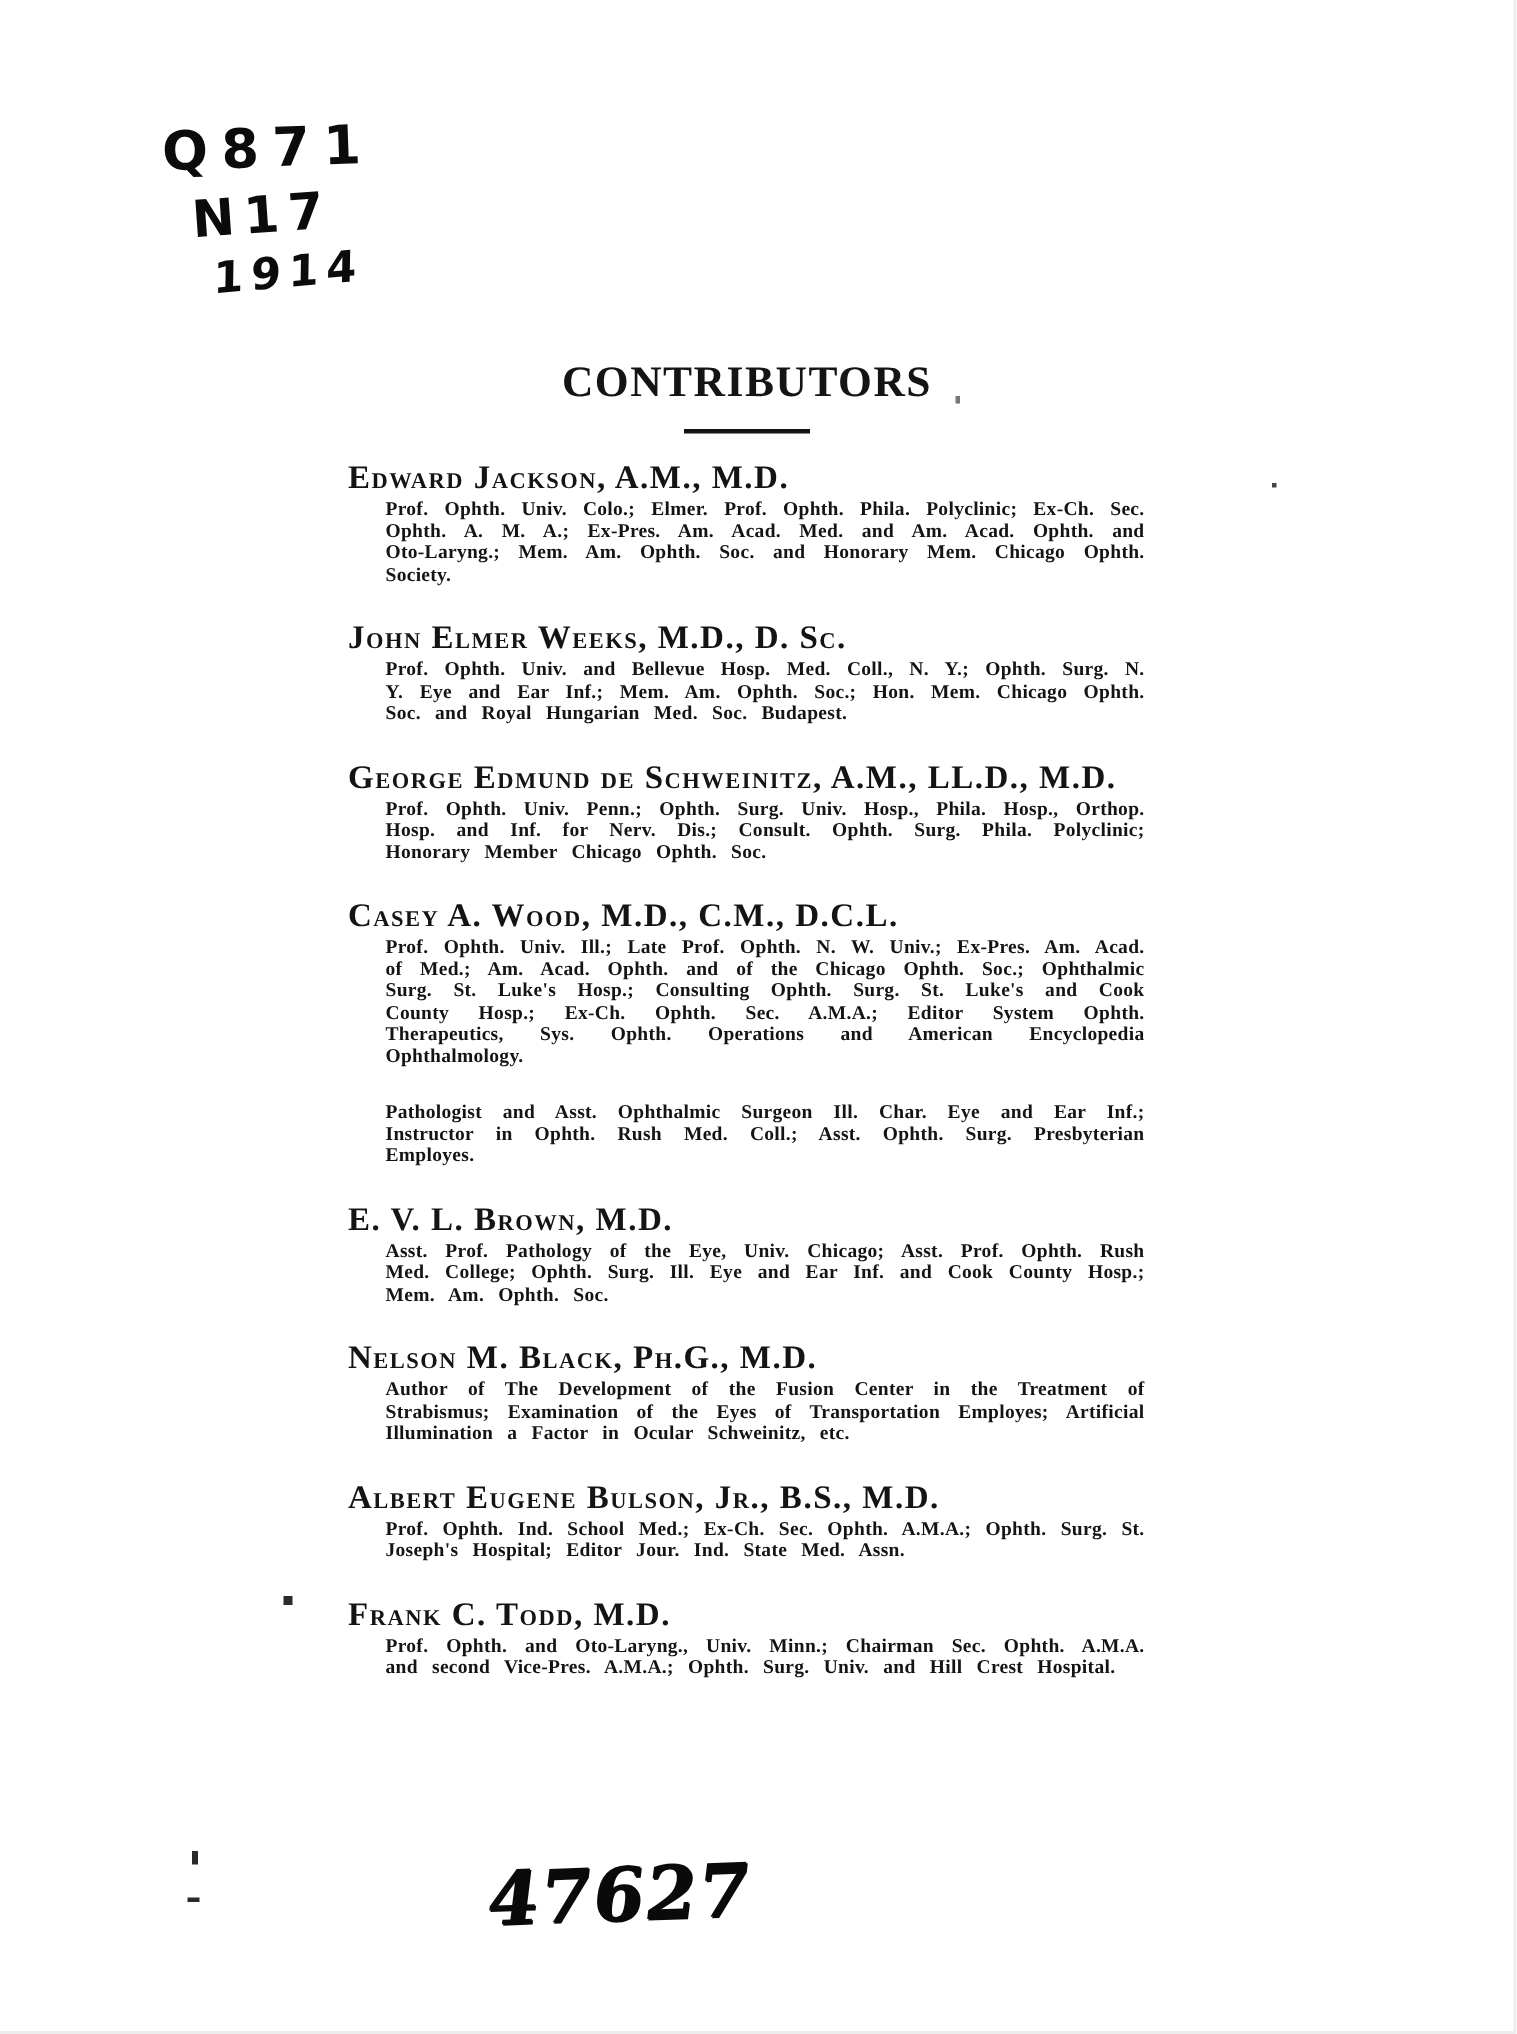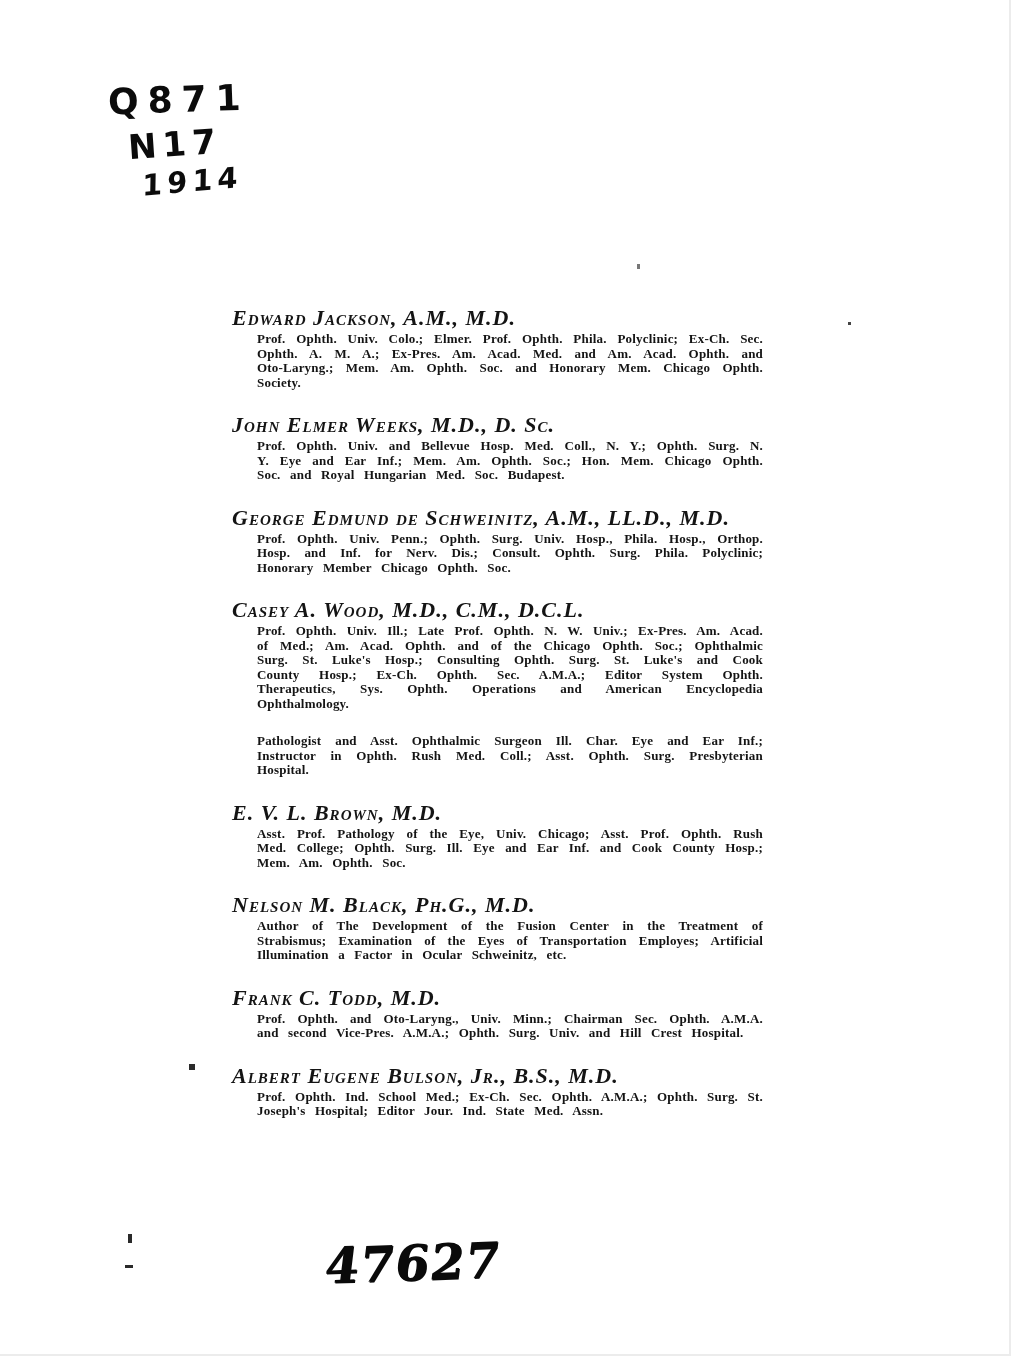--- a/index.html
+++ b/index.html
@@ -58,21 +58,20 @@
     width: 532px;
   }
   .entry + .entry { margin-top: 23px; }
   .name {
     font-variant: small-caps;
     font-weight: bold;
     font-size: 22px;
     line-height: 23px;
     letter-spacing: 1px;
     white-space: nowrap;
-    font-style: italic;
   }
   .name.hang {
     white-space: normal;
     text-align: justify;
     padding-left: 72px;
     text-indent: -72px;
   }
   .cred {
     margin: 3px 0 0 25px;
     width: 506px;
@@ -110,20 +109,24 @@
 <body>
 
 <div class="page">
 
   <div class="callnum">
     <div class="cn-line cn-1">Q871</div>
     <div class="cn-line cn-2">N17</div>
     <div class="cn-line cn-3">1914</div>
   </div>
 
+  <div class="head">
+    <h1 class="title">CONTRIBUTORS</h1>
+    <div class="rule"></div>
+  </div>
 
   <div class="entries">
 
     <section class="entry">
       <div class="name">Edward Jackson, A.M., M.D.</div>
       <p class="cred">Prof. Ophth. Univ. Colo.; Elmer. Prof. Ophth. Phila. Polyclinic; Ex-Ch. Sec. Ophth. A. M. A.; Ex-Pres. Am. Acad. Med. and Am. Acad. Ophth. and Oto-Laryng.; Mem. Am. Ophth. Soc. and Honorary Mem. Chicago Ophth. Society.</p>
     </section>
 
     <section class="entry">
       <div class="name">John Elmer Weeks, M.D., D. Sc.</div>
@@ -137,41 +140,41 @@
 
     <section class="entry">
     </section>
 
     <section class="entry">
       <div class="name">Casey A. Wood, M.D., C.M., D.C.L.</div>
       <p class="cred">Prof. Ophth. Univ. Ill.; Late Prof. Ophth. N. W. Univ.; Ex-Pres. Am. Acad. of Med.; Am. Acad. Ophth. and of the Chicago Ophth. Soc.; Ophthalmic Surg. St. Luke's Hosp.; Consulting Ophth. Surg. St. Luke's and Cook County Hosp.; Ex-Ch. Ophth. Sec. A.M.A.; Editor System Ophth. Therapeutics, Sys. Ophth. Operations and American Encyclopedia Ophthalmology.</p>
     </section>
 
     <section class="entry">
-      <p class="cred">Pathologist and Asst. Ophthalmic Surgeon Ill. Char. Eye and Ear Inf.; Instructor in Ophth. Rush Med. Coll.; Asst. Ophth. Surg. Presbyterian Hospital.</p>
+      <p class="cred">Pathologist and Asst. Ophthalmic Surgeon Ill. Char. Eye and Ear Inf.; Instructor in Ophth. Rush Med. Coll.; Asst. Ophth. Surg. Presbyterian Employes.</p>
     </section>
 
     <section class="entry">
       <div class="name">E. V. L. Brown, M.D.</div>
       <p class="cred">Asst. Prof. Pathology of the Eye, Univ. Chicago; Asst. Prof. Ophth. Rush Med. College; Ophth. Surg. Ill. Eye and Ear Inf. and Cook County Hosp.; Mem. Am. Ophth. Soc.</p>
     </section>
 
     <section class="entry">
       <div class="name">Nelson M. Black, Ph.G., M.D.</div>
       <p class="cred">Author of The Development of the Fusion Center in the Treatment of Strabismus; Examination of the Eyes of Transportation Employes; Artificial Illumination a Factor in Ocular Schweinitz, etc.</p>
     </section>
 
     <section class="entry">
-      <div class="name">Frank C. Todd, M.D.</div>
-      <p class="cred">Prof. Ophth. and Oto-Laryng., Univ. Minn.; Chairman Sec. Ophth. A.M.A. and second Vice-Pres. A.M.A.; Ophth. Surg. Univ. and Hill Crest Hospital.</p>
+      <div class="name">Albert Eugene Bulson, Jr., B.S., M.D.</div>
+      <p class="cred">Prof. Ophth. Ind. School Med.; Ex-Ch. Sec. Ophth. A.M.A.; Ophth. Surg. St. Joseph's Hospital; Editor Jour. Ind. State Med. Assn.</p>
     </section>
 
     <section class="entry">
-      <div class="name">Albert Eugene Bulson, Jr., B.S., M.D.</div>
-      <p class="cred">Prof. Ophth. Ind. School Med.; Ex-Ch. Sec. Ophth. A.M.A.; Ophth. Surg. St. Joseph's Hospital; Editor Jour. Ind. State Med. Assn.</p>
+      <div class="name">Frank C. Todd, M.D.</div>
+      <p class="cred">Prof. Ophth. and Oto-Laryng., Univ. Minn.; Chairman Sec. Ophth. A.M.A. and second Vice-Pres. A.M.A.; Ophth. Surg. Univ. and Hill Crest Hospital.</p>
     </section>
 
   </div>
 
   <div class="stamp">47627</div>
 
   <div class="speck speck-title"></div>
   <div class="speck speck-right"></div>
   <div class="speck speck-margin"></div>
   <div class="speck speck-bl1"></div>

